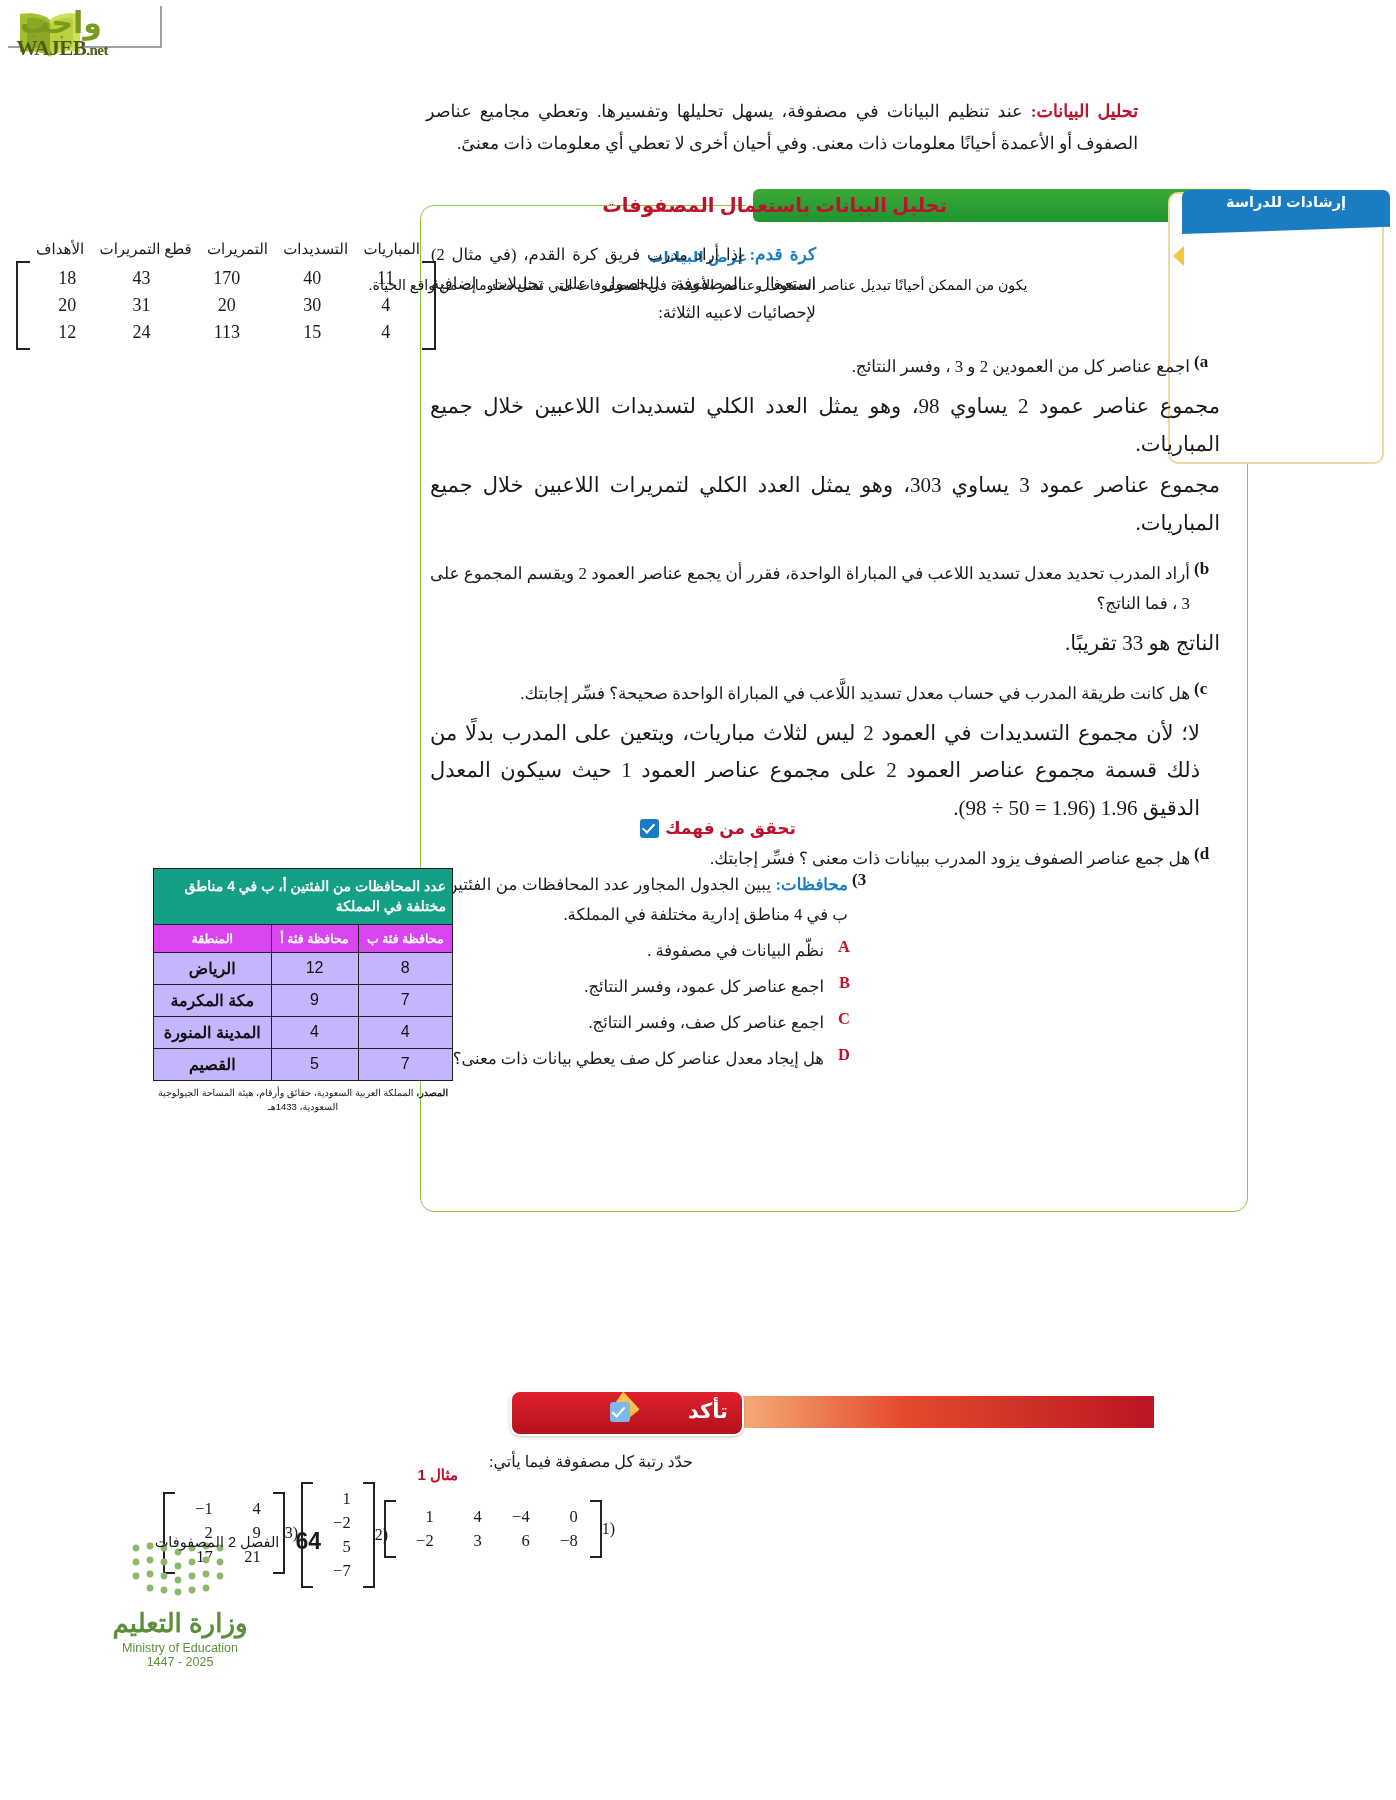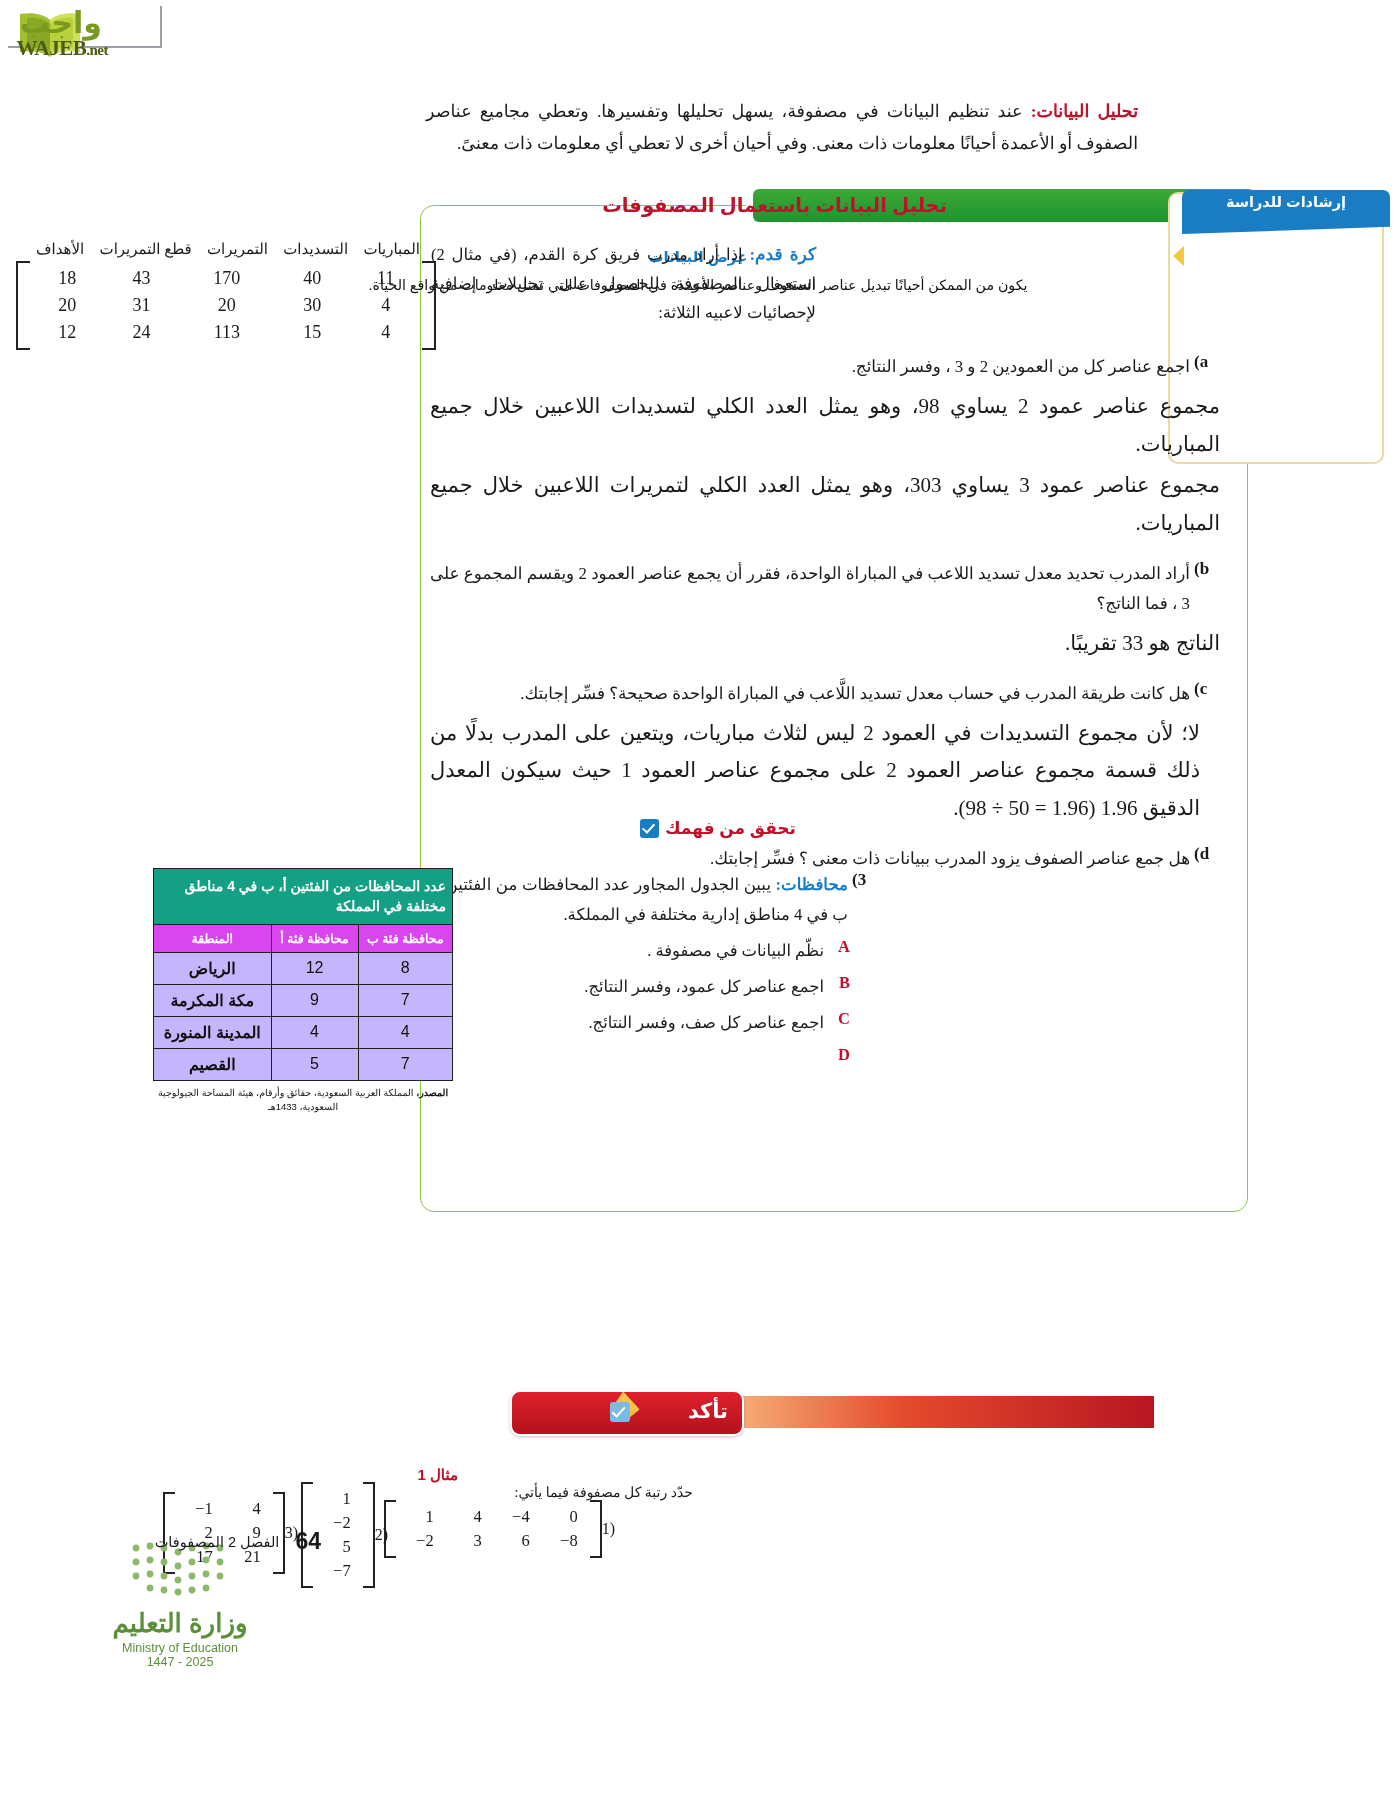--- a/index.html
+++ b/index.html
@@ -224,21 +224,21 @@
     background:linear-gradient(270deg,#b81622 0%,#e44b2c 60%,#f6b07a 100%);
     border-radius:12px 0 0 12px;
   }
 
   
   .ex1-label{
     position:absolute;right:938px;top:1466px;font-size:15px;font-weight:bold;
     color:#c0112b;font-family:"Liberation Sans",sans-serif;
   }
   .ex1-text{
-    position:absolute;right:703px;top:1484px;font-size:14px;
+    position:absolute;right:703px;top:1452px;font-size:16px;
     font-family:"Liberation Serif","DejaVu Serif",serif;white-space:nowrap;
   }
 
   .mset{position:absolute;display:flex;direction:rtl;align-items:center;}
   .mset .idx{font-size:16px;font-family:"Liberation Serif",serif;margin-right:8px;}
   .mbox{position:relative;padding:5px 13px;}
   .mbox .brk{position:absolute;top:0;bottom:0;width:10px;
              border-top:2px solid #222;border-bottom:2px solid #222;}
   .mbox .brk.l{left:0;border-left:2px solid #222;}
   .mbox .brk.r{right:0;border-right:2px solid #222;}
@@ -408,20 +408,21 @@
     <div class="sub">
       <div class="tag">B</div>
       <div class="txt">اجمع عناصر كل عمود، وفسر النتائج.</div>
     </div>
     <div class="sub">
       <div class="tag">C</div>
       <div class="txt">اجمع عناصر كل صف، وفسر النتائج.</div>
     </div>
     <div class="sub">
       <div class="tag">D</div>
+      <div class="txt">هل إيجاد معدل عناصر كل صف يعطي بيانات ذات معنى؟</div>
     </div>
   </div>
 
   <div class="dtable">
     <table class="dt">
       <tbody>
           <tr>
         <td class="dt-cap" colspan="3">عدد المحافظات من الفئتين أ، ب في 4 مناطق مختلفة في المملكة</td>
       </tr>
       <tr class="dt-head">

